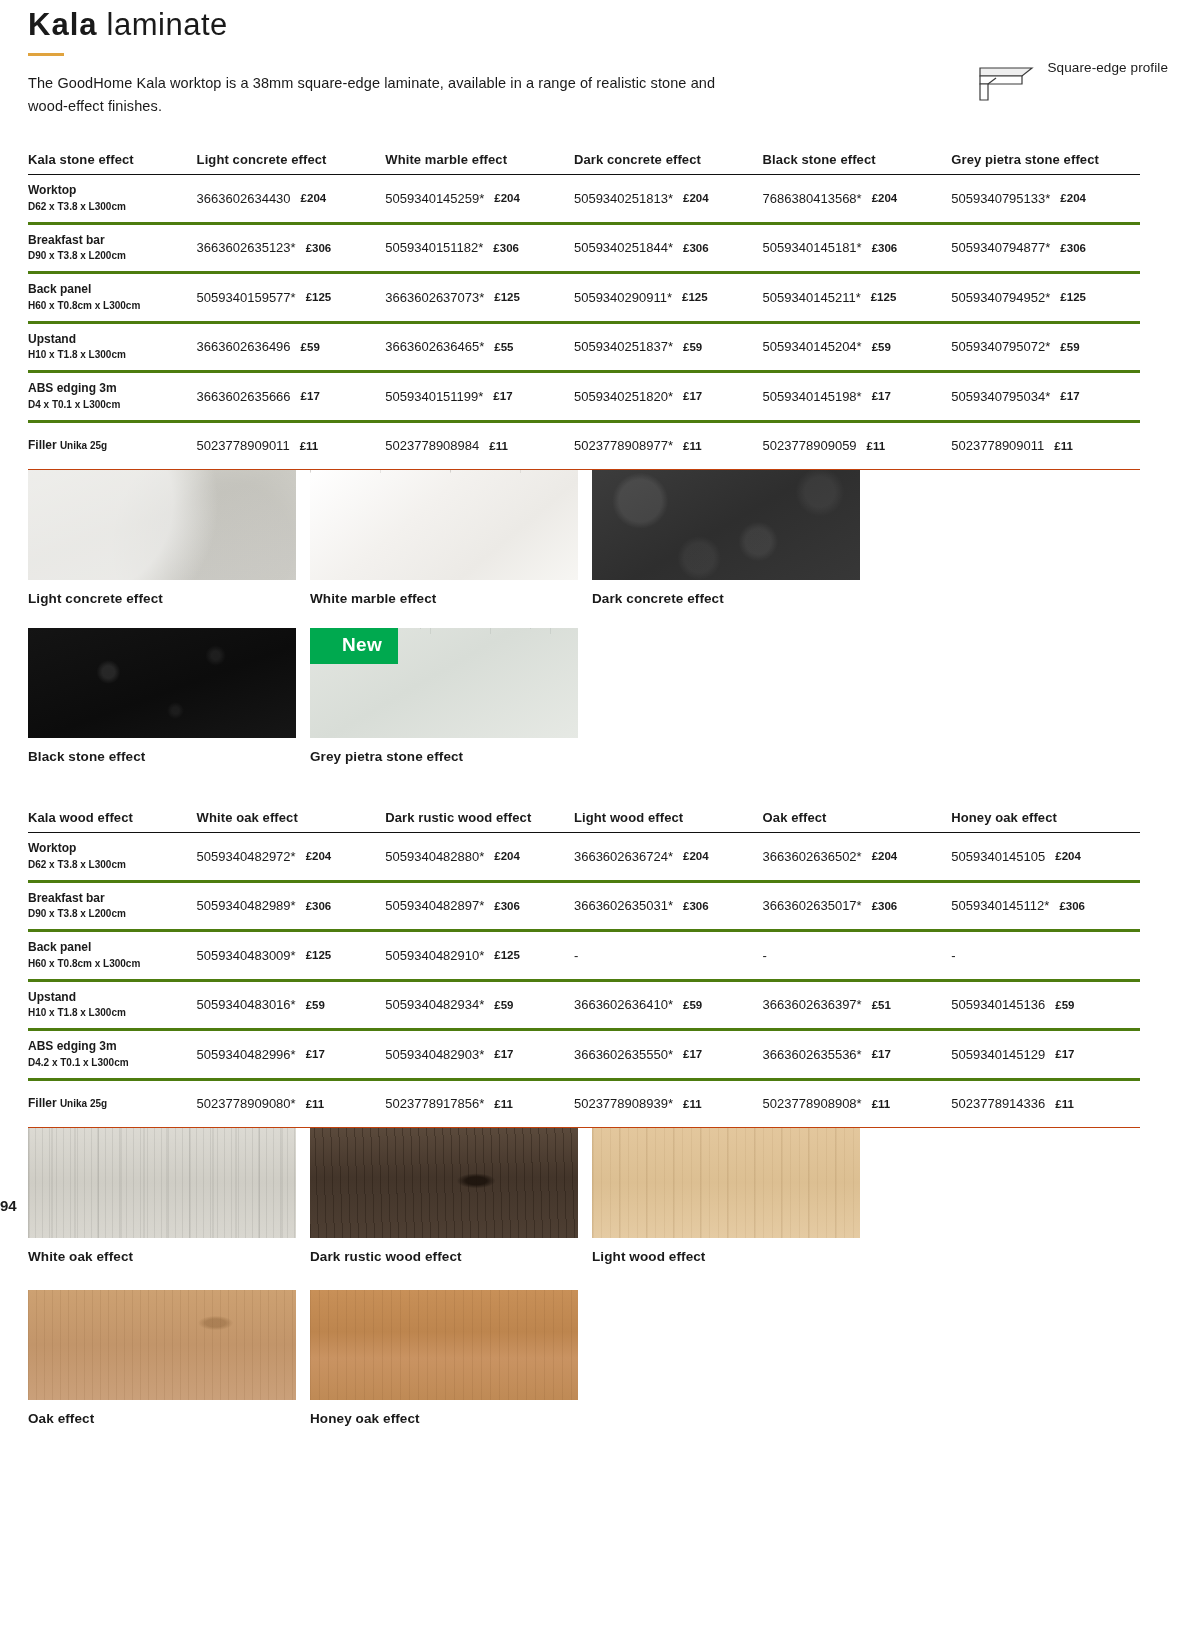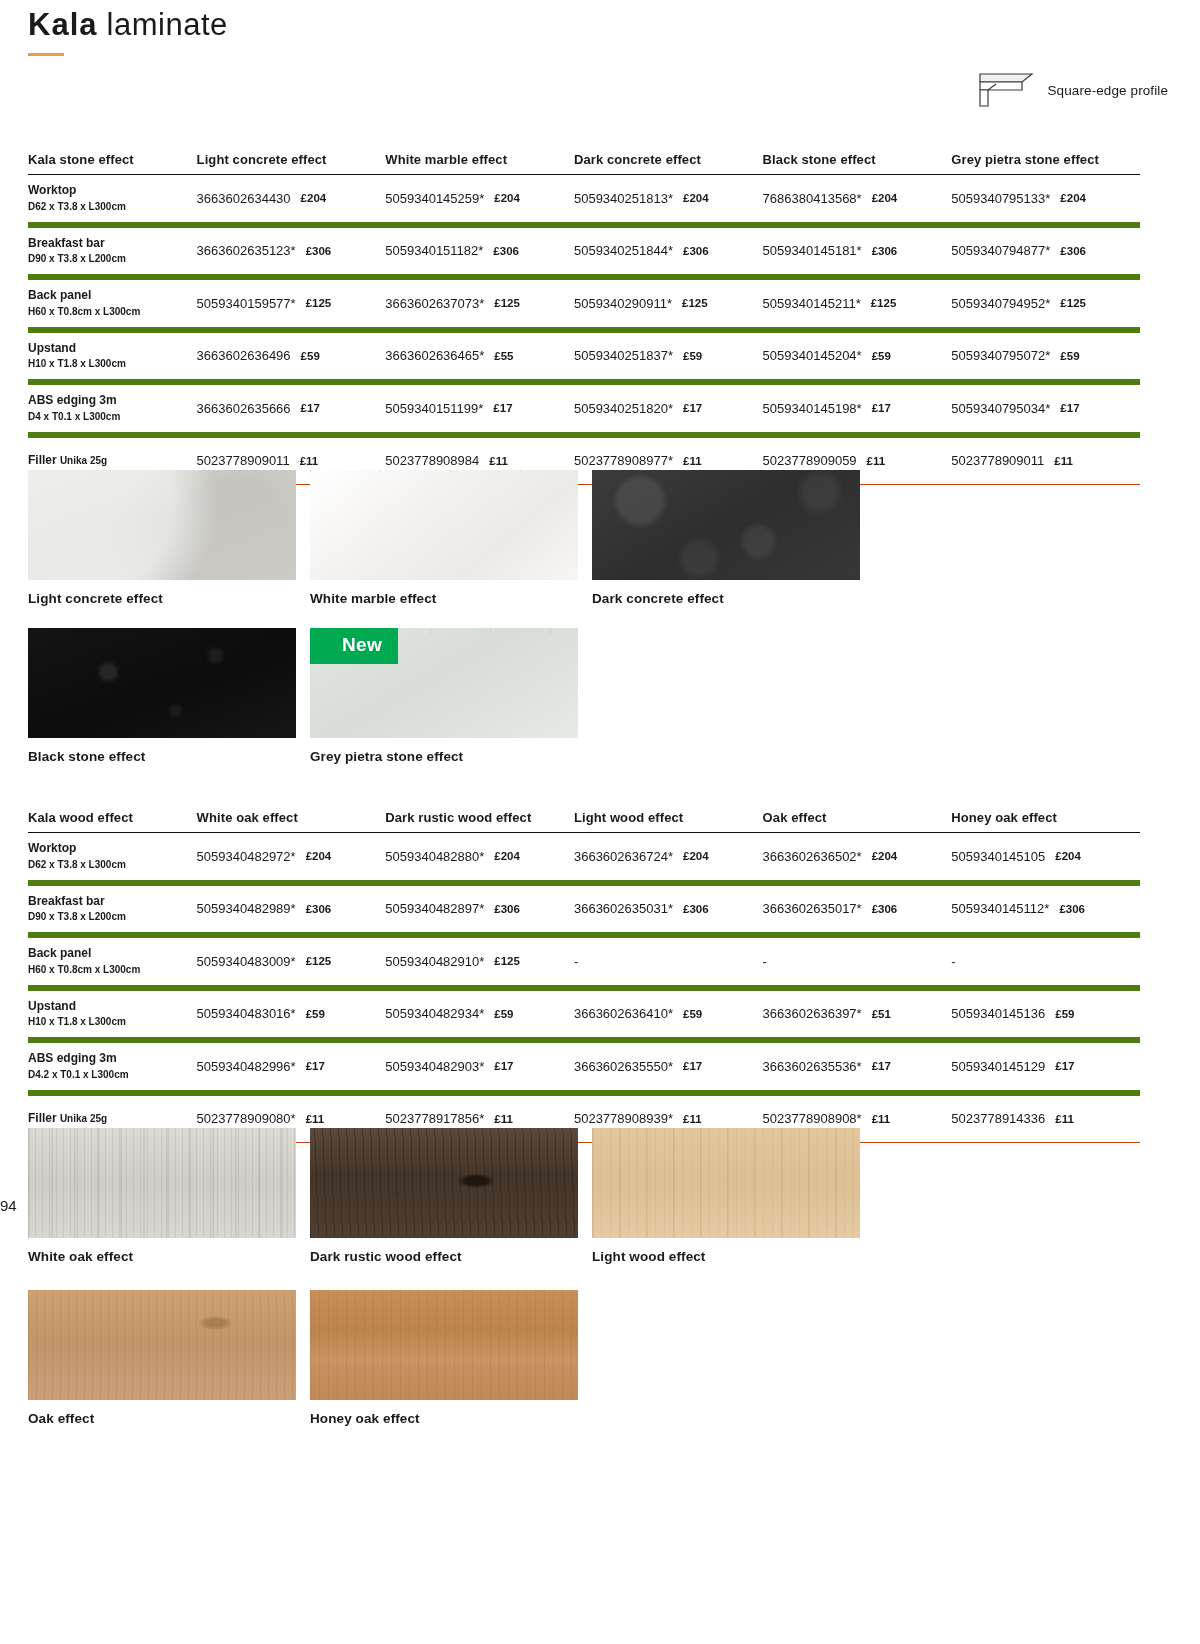--- a/index.html
+++ b/index.html
@@ -51,23 +51,22 @@
     margin-top: 16px;
     font-size: 14.5px;
     line-height: 1.55;
     max-width: 700px;
     color: #1a1a1a;
     letter-spacing: 0.1px;
   }
   .profile-block {
     position: absolute;
     right: 0;
-    top: 58px;
+    top: 52px;
     display: flex;
-    align-items: center;
     gap: 12px;
   }
   .profile-label {
     font-size: 13.5px;
     letter-spacing: 0.1px;
   }
 
   
   .spec-table {
     position: absolute;
@@ -83,21 +82,21 @@
     padding: 0;
   }
   .spec-table thead th {
     font-size: 13px;
     font-weight: 700;
     padding: 0 0 7px 0;
     border-bottom: 1px solid #111;
     letter-spacing: 0.1px;
   }
   .spec-table tbody tr {
-    border-bottom: 6px solid #4d7c0f;
+    border-bottom: 3px solid #4d7c0f;
   }
   .spec-table tbody tr:last-child {
     border-bottom: 1px solid #c2410c;
   }
   .spec-table tbody td {
     padding: 8px 0 8px 0;
     height: 30px;
   }
   .rowlabel {
     font-size: 11.5px;
@@ -229,34 +228,35 @@
     background:
       repeating-linear-gradient(90deg, rgba(120,75,35,0.13) 0 1px, rgba(0,0,0,0) 1px 9px),
       linear-gradient(180deg, #c89058 0%, #bd854e 38%, #c99362 62%, #bf8a55 100%);
   }
 
   .page-number {
     position: absolute;
     left: 0px;
     bottom: 14px;
     font-size: 15px;
-    font-weight: 400;
+    font-weight: 700;
     color: #1a1a1a;
   }
 </style>
 </head>
 <body>
 
 <div class="page">
 
   <div class="header">
     <h1 class="title">
       <span class="brand">Kala</span><span> laminate</span>
     </h1>
     <div class="title-rule"></div>
+    <div class="intro">The GoodHome Kala worktop is a 38mm square-edge laminate, available in a range of realistic stone and wood-effect finishes.</div>
 
     <div class="profile-block">
       <span>
         <svg width="66" height="44" viewBox="0 0 66 44">
           <polygon points="10,8 62,8 52,16 10,16" fill="#efefef" stroke="#3a3a3a" stroke-width="1.2"></polygon>
           <polygon points="10,16 52,16 52,24 10,24" fill="#ffffff" stroke="#3a3a3a" stroke-width="1.2"></polygon>
           <polygon points="10,24 18,24 18,40 10,40" fill="#ffffff" stroke="#3a3a3a" stroke-width="1.2"></polygon>
           <polyline points="18,24 26,18" fill="none" stroke="#3a3a3a" stroke-width="1.2"></polyline>
         </svg>
       </span>

